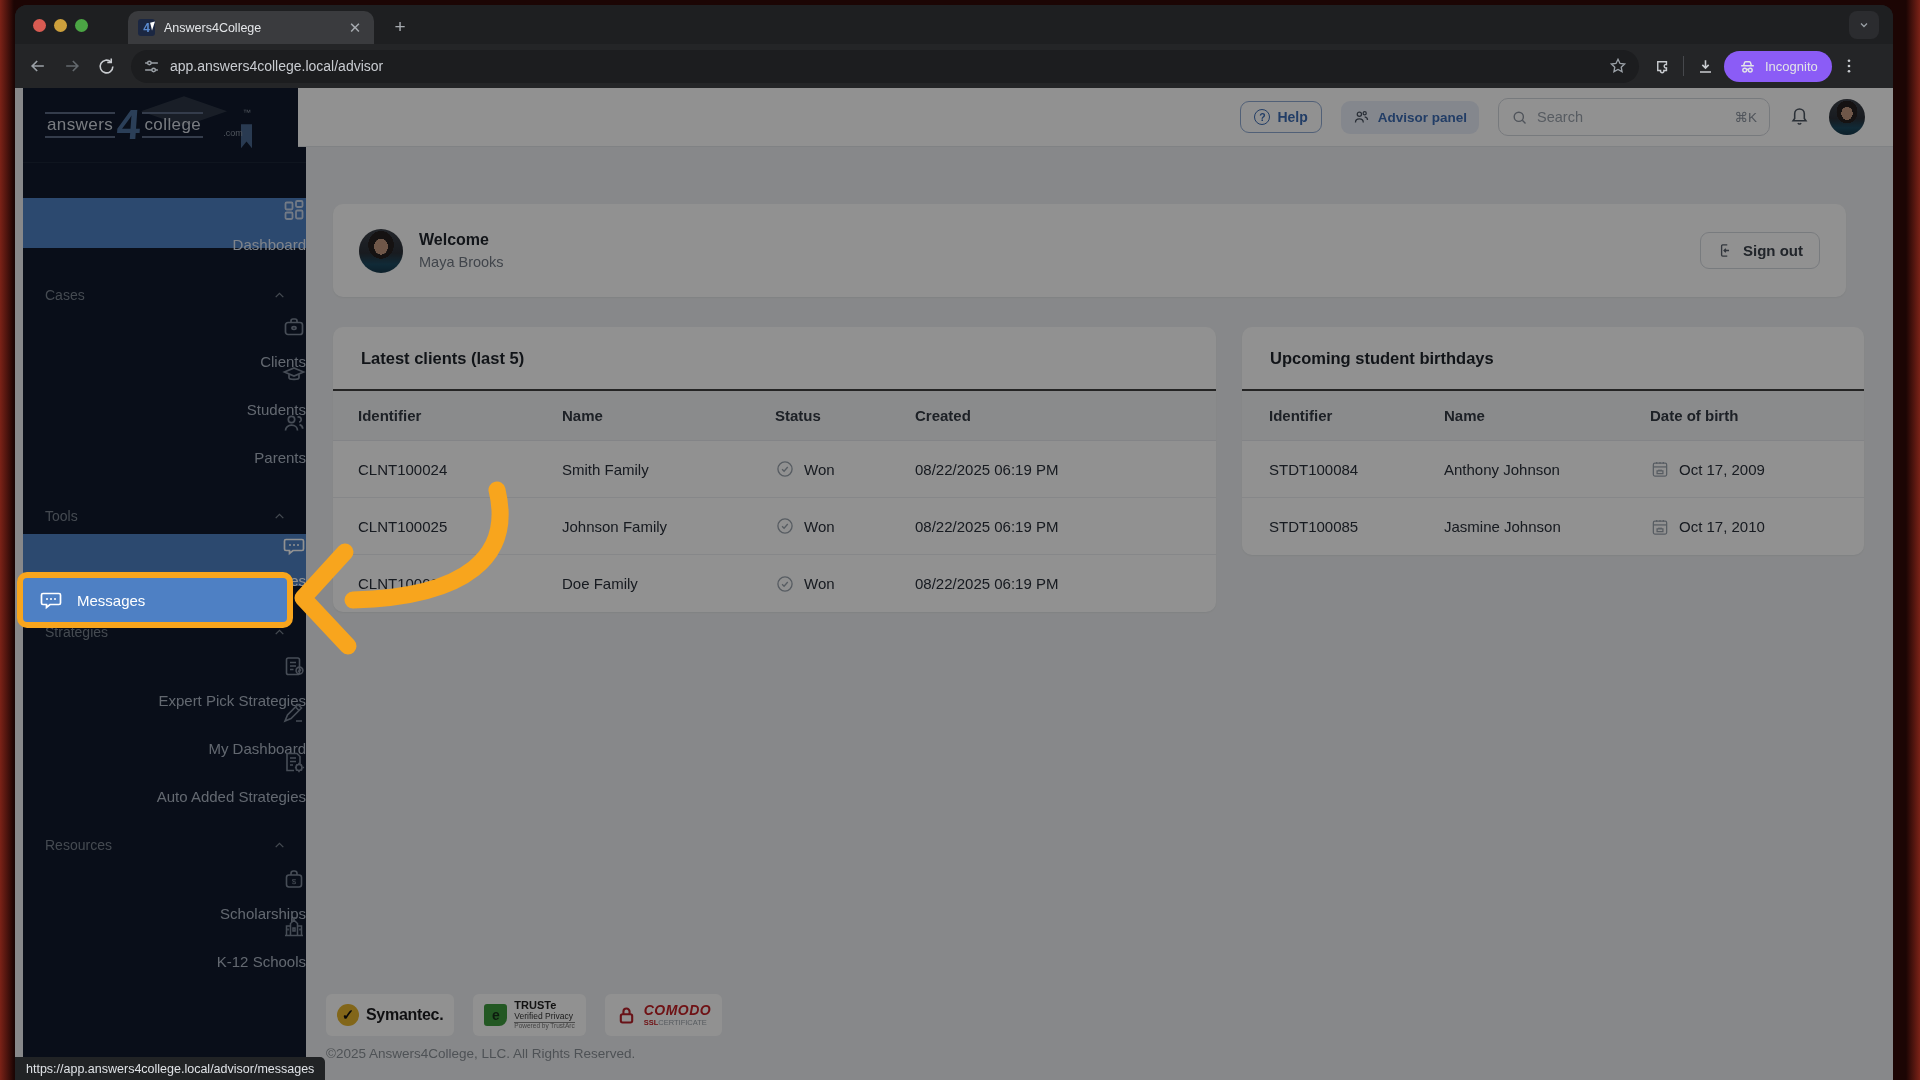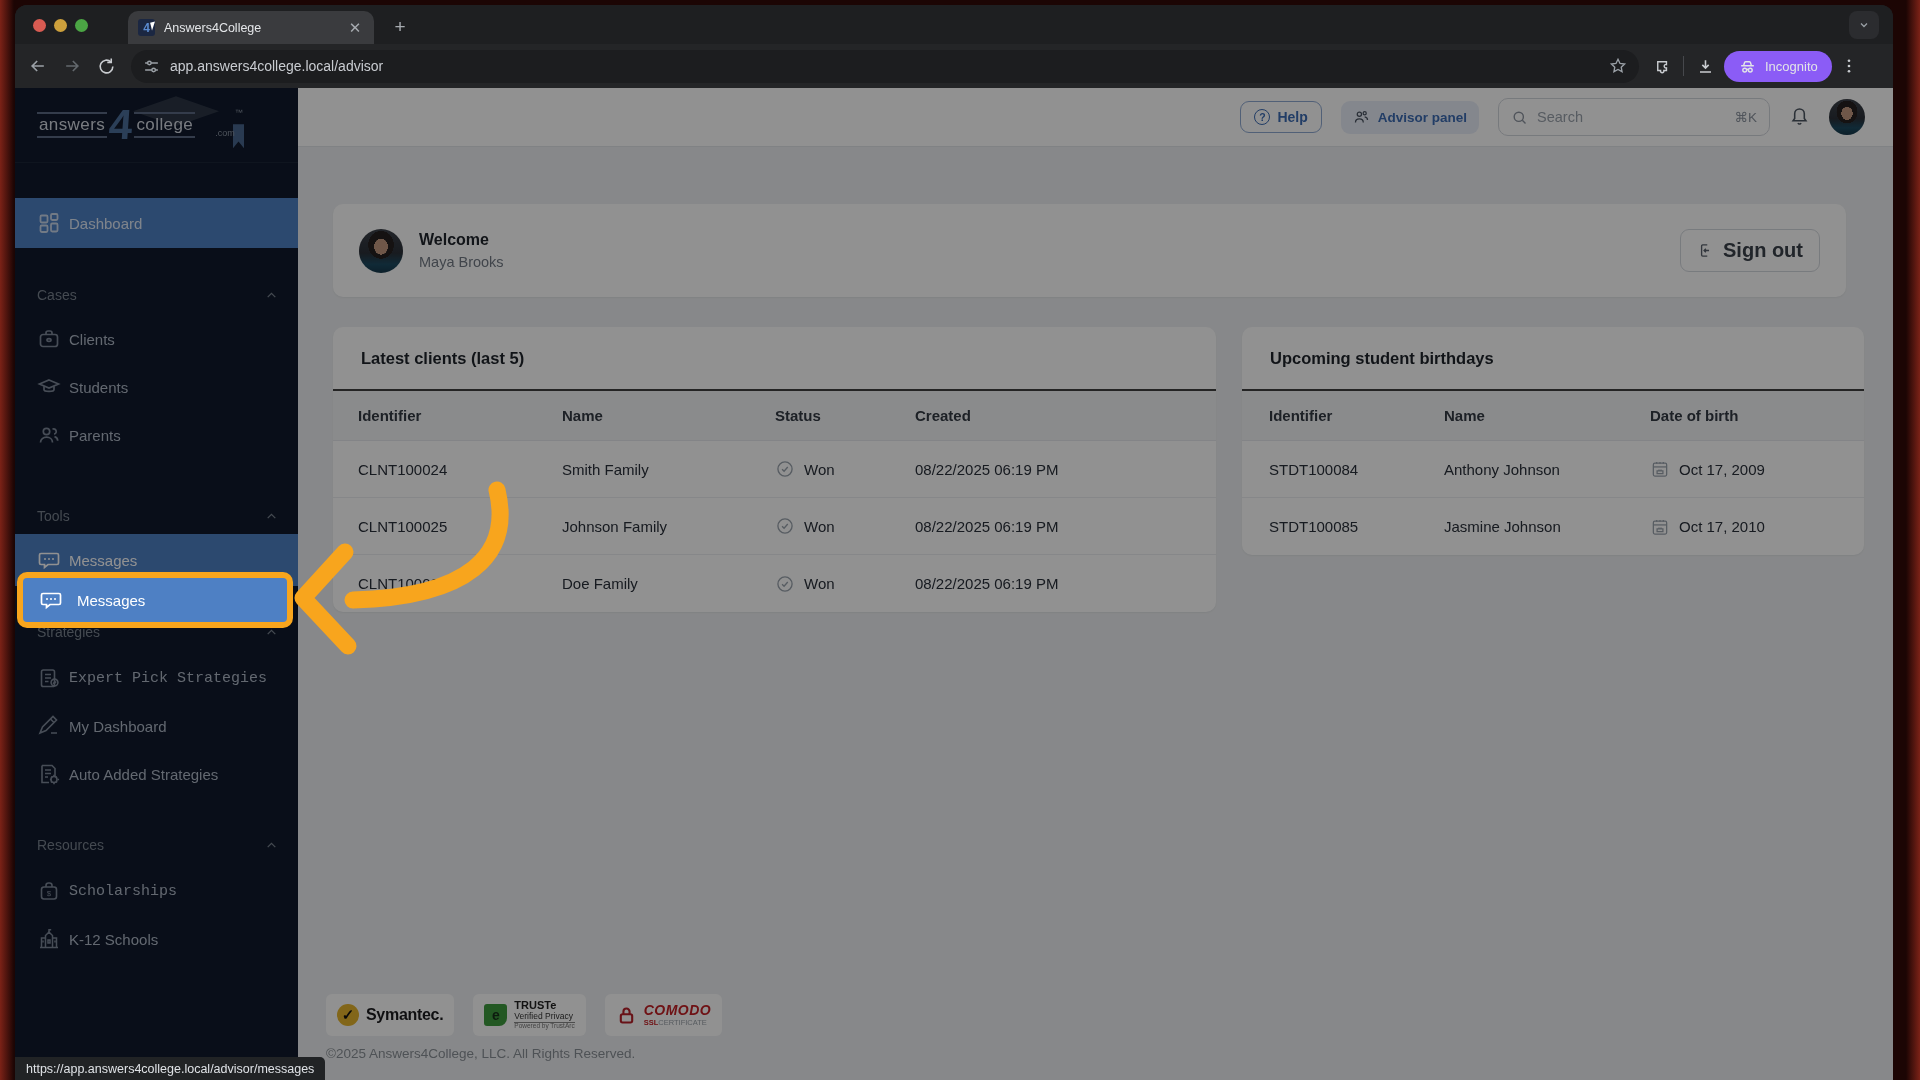--- a/index.html
+++ b/index.html
@@ -40,42 +40,42 @@
   .omnibox .url { flex:1; color:#c9ccd1; font-size:14px; }
   .tico { color:#9aa0a6; }
   .sep { width:1px; height:20px; background:#46484c; margin:0 8px; }
   .incog { height:31px; background:#8b5cf6; border-radius:16px; display:flex; align-items:center;
     gap:8px; padding:0 14px; margin-left:6px; color:#e2e4e7; font-size:13px; }
 
   
   .app { position:absolute; left:0; right:0; top:83px; bottom:0; background:#eef0f2; }
 
   
-  .sidebar { position:absolute; left:0; top:0; bottom:0; width:283px; background:#101a2c; color:#b6bfcd; }
+  .sidebar { position:absolute; left:8px; top:0; bottom:0; width:283px; background:#101a2c; color:#b6bfcd; }
   .logo-block { height:75px; border-bottom:1px solid #1c2638; display:flex; align-items:center; padding-left:22px; }
   .logo { position:relative; display:flex; align-items:center; }
   .cap { position:absolute; left:96px; top:-12px; width:86px; height:30px; background:#333b4b;
     clip-path:polygon(50% 0,100% 50%,50% 100%,0 50%); opacity:.85; }
   .ribbon { position:absolute; left:196px; top:16px; width:11px; height:24px; background:#49678f;
     clip-path:polygon(0 0,100% 0,100% 100%,50% 72%,0 100%); }
   .lg-w { position:relative; color:#d4d9e2; font-size:17px; letter-spacing:.4px;
     border-top:2px solid #5c6a84; border-bottom:2px solid #5c6a84; padding:1px 2px; }
   .lg-4 { position:relative; color:#4d6f9c; font-size:42px; font-weight:800; line-height:.8; margin:0 2px; transform:skewX(-4deg); }
   .lg-suffix { position:relative; color:#8b94a3; font-size:9px; align-self:flex-end; margin-bottom:4px;margin-left:20px; }
   .lg-tm { position:relative; color:#8b94a3; font-size:8px; align-self:flex-start; }
 
-  .s-item { display:flex; align-items:center; gap:8px; height:48px; padding-left:22px; font-size:15px; color:#aeb7c6; }
+  .s-item { display:flex; align-items:flex-end; gap:14px; height:48px; padding-left:22px; font-size:15px; color:#aeb7c6;flex-direction:column; }
   .s-item .s-icon { width:24px; height:24px; color:#7e8899; flex:0 0 auto; }
   .dash { margin-top:35px; height:50px; background:#4e80c4; color:#dfe8f5; }
   .dash .s-icon { color:#c9d6ea; }
   .s-section { display:flex; align-items:center; justify-content:space-between; padding:0 20px 0 22px;
     height:20px; font-size:14px; color:#79828f; }
   .s-section svg { color:#79828f; }
   .sec-cases{ margin-top:37px; } .sec-tools{ margin-top:47px; } .sec-strat{ margin-top:36px; } .sec-res{ margin-top:37px; }
-  .gap10{ margin-top:10px; } .gap12{ margin-top:12px;font-family:Liberation Mono, monospace; }
+  .gap10{ margin-top:10px; } .gap12{ margin-top:12px; }
   .msg-flow { margin-top:8px; height:52px; background:#4e80c4; color:#fff; }
   .msg-flow .s-icon { color:#fff; }
 
   
   .appbar { position:absolute; left:283px; right:0; top:0; height:59px; background:#ffffff;
     border-bottom:1px solid #e2e5e9; display:flex; align-items:center; justify-content:flex-end;
     gap:19px; padding-right:28px; }
   .help-btn { display:flex; align-items:center; gap:7px; border:1px solid #8fa9d2; border-radius:9px;
     padding:7px 13px; color:#3c6cb4; font-size:14px; font-weight:bold; }
   .qmark { width:16px; height:16px; border:1.5px solid #3c6cb4; border-radius:50%; font-size:10.5px;
@@ -97,21 +97,21 @@
       linear-gradient(180deg,#3c4149 0%, #2b3038 55%, #1d4a60 80%, #16384a 100%); }
 
   
   .content { position:absolute; left:283px; right:0; top:59px; bottom:0; }
   .card { position:absolute; background:#fff; border-radius:10px; box-shadow:0 1px 2px rgba(20,30,50,.06); }
   .welcome { left:35px; top:57px; width:1513px; height:93px; display:flex; align-items:center; padding:0 26px; gap:16px; }
   .avatar-lg { width:44px; height:44px; }
   .w-greet { font-size:16px; font-weight:bold; color:#20252c; }
   .w-name { font-size:14.5px; color:#727a85; margin-top:5px; }
   .signout { margin-left:auto; display:flex; align-items:center; gap:9px; border:1px solid #d4d8de;
-    border-radius:9px; padding:9px 16px; font-size:20px; font-weight:bold; color:#3a414b; }
+    border-radius:9px; padding:9px 16px; font-size:15px; font-weight:bold; color:#3a414b; }
   .signout svg { color:#5a626d; }
 
   .tbl-card .card-title { height:62px; display:flex; align-items:center; padding:0 28px;
     font-size:16.5px; font-weight:bold; color:#1f242b; }
   .thead { height:52px; background:#f3f4f6; border-top:2px solid #404040; border-bottom:1px solid #e7e9ed;
     display:grid; align-items:center; font-size:15px; font-weight:bold; color:#333a44; }
   .trow { height:57px; display:grid; align-items:center; font-size:15px; color:#2a303a; border-bottom:1px solid #eceef1; }
   .trow:last-child { border-bottom:none; }
   .clients { left:35px; top:180px; width:883px; height:285px; }
   .clients .thead, .clients .trow { grid-template-columns:204px 213px 140px 1fr; padding-left:25px; }

